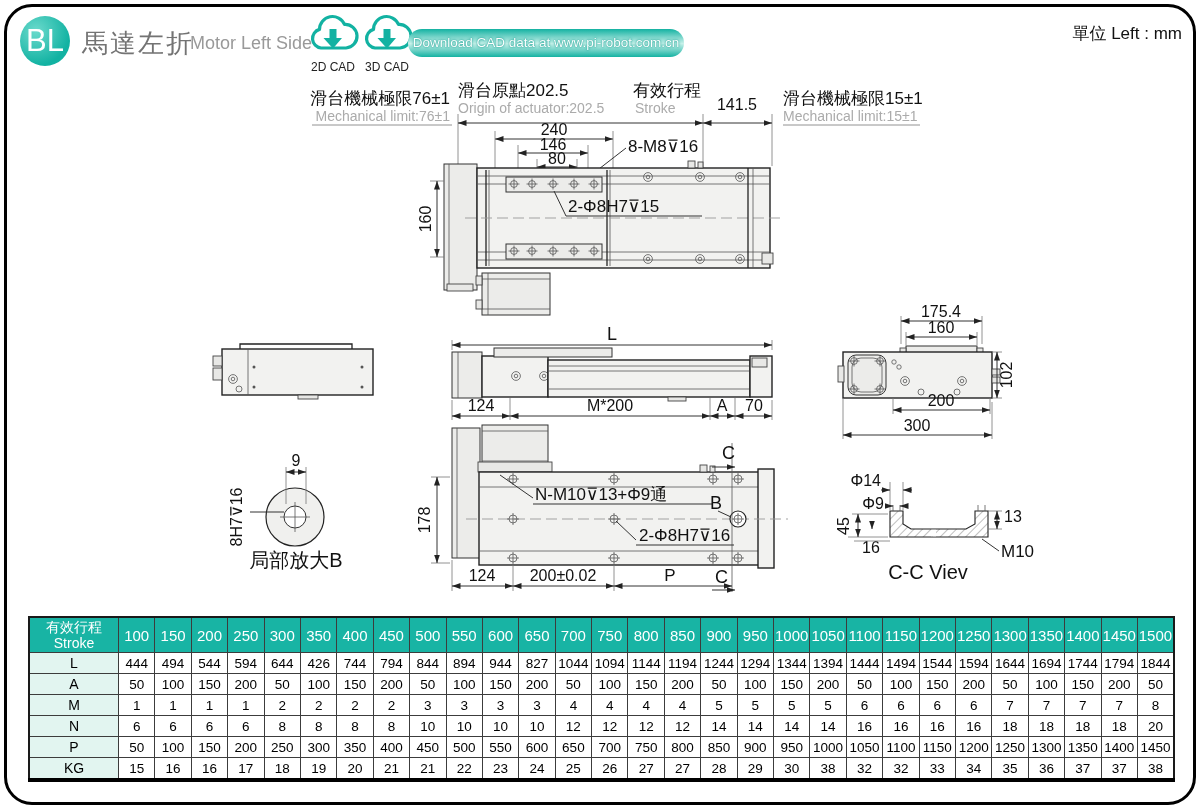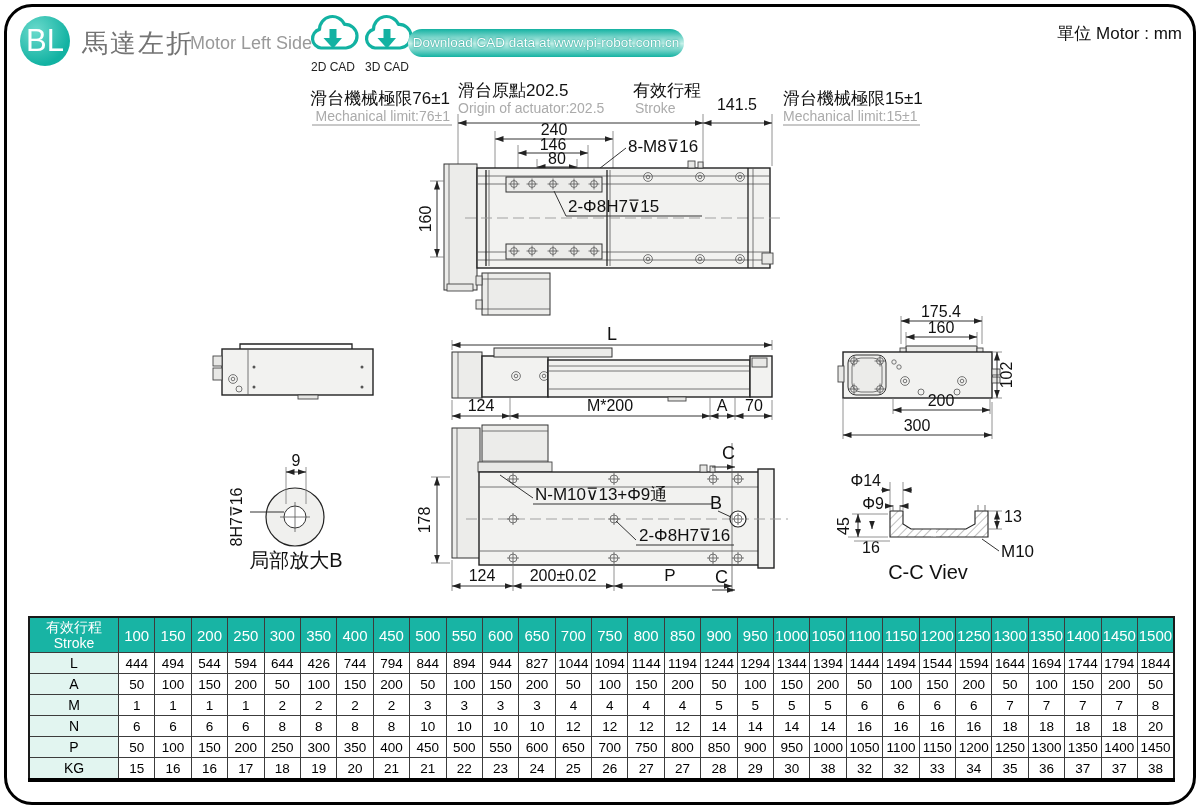--- a/index.html
+++ b/index.html
@@ -68,21 +68,21 @@
   </div>
   <div class="cad-btn" style="left:358px">
     <svg width="58" height="44" viewBox="0 0 58 44">
       <path d="M17,34 A9.5,9.5 0 0 1 15.5,15.4 A13,13 0 0 1 40.5,10.5 A9,9 0 0 1 42,34 Z" fill="#fff" stroke="#12b2a2" stroke-width="3.2" stroke-linejoin="round"></path>
       <path d="M25.5,15 h7 v9 h5.5 L29,34.5 L19.5,24 h6 Z" fill="#12b2a2"></path>
     </svg>
     <div class="lbl">3D CAD</div>
   </div>
 
   <div class="banner">Download CAD data at www.pi-robot.com.cn</div>
-  <div class="unit">單位 Motor : mm</div>
+  <div class="unit">單位 Left : mm</div>
 
   <svg class="drw" width="1200" height="612" viewBox="0 0 1200 612">
     <defs>
       <marker id="arr" markerWidth="10" markerHeight="8" refX="8.5" refY="3" orient="auto-start-reverse" markerUnits="userSpaceOnUse">
         <path d="M0,0 L8.5,3 L0,6 Z" fill="#222"></path>
       </marker>
       <pattern id="hatch" width="6" height="6" patternUnits="userSpaceOnUse" patternTransform="rotate(45)">
         <line x1="0" y1="0" x2="0" y2="6" stroke="#8a8a8a" stroke-width="1.1"></line>
       </pattern>
       <g id="scw">

